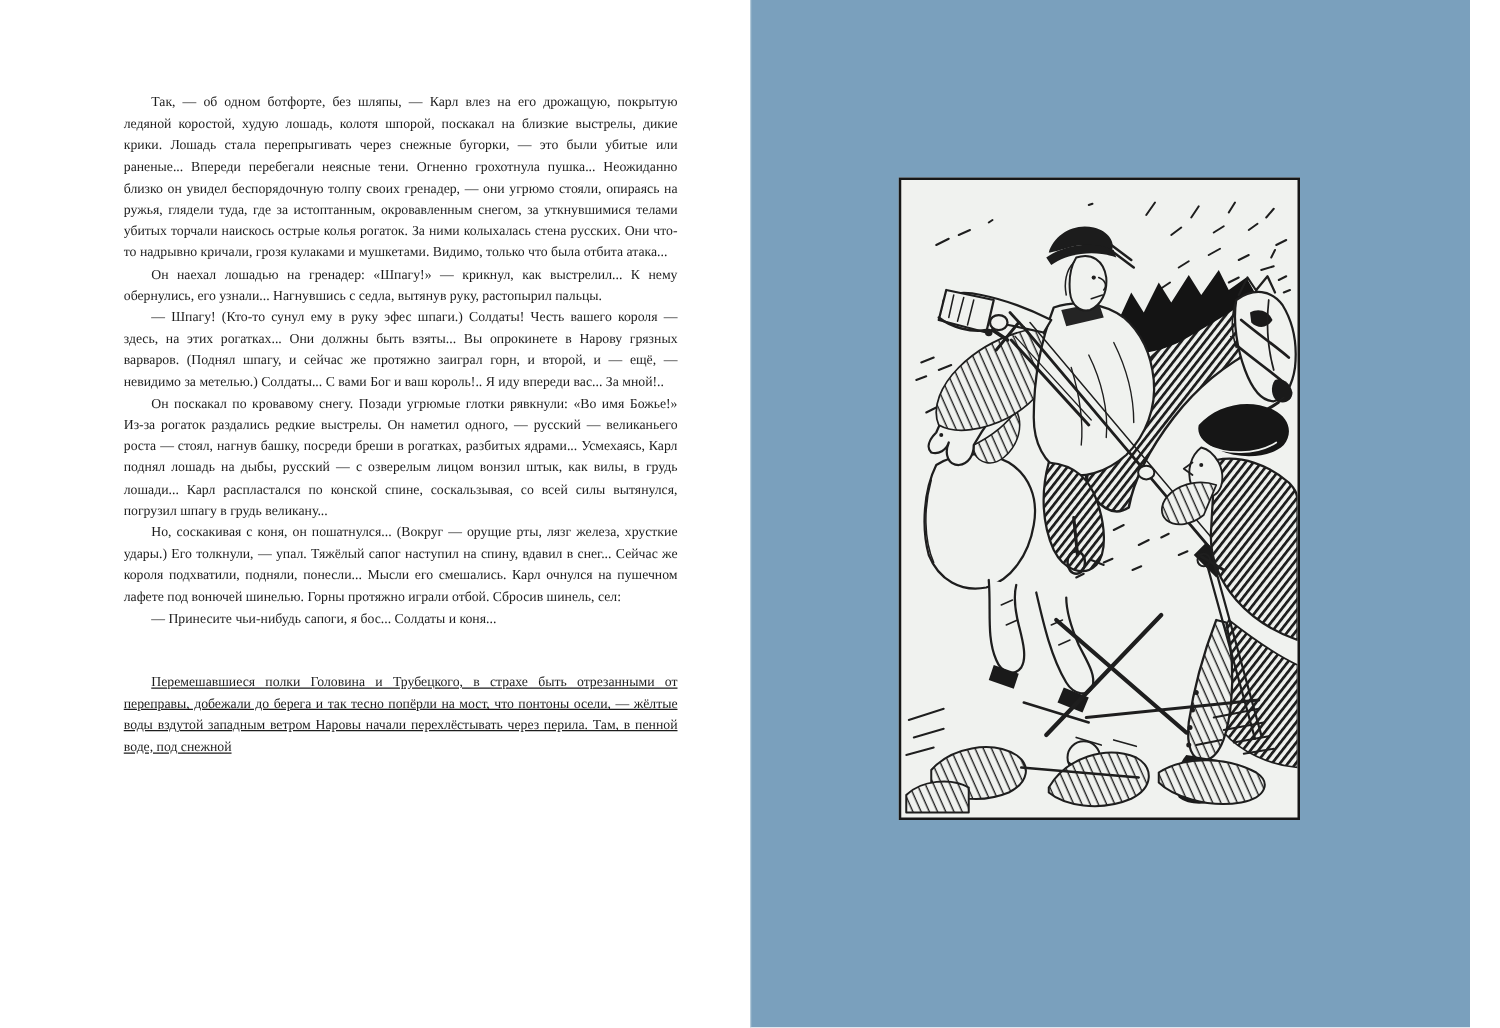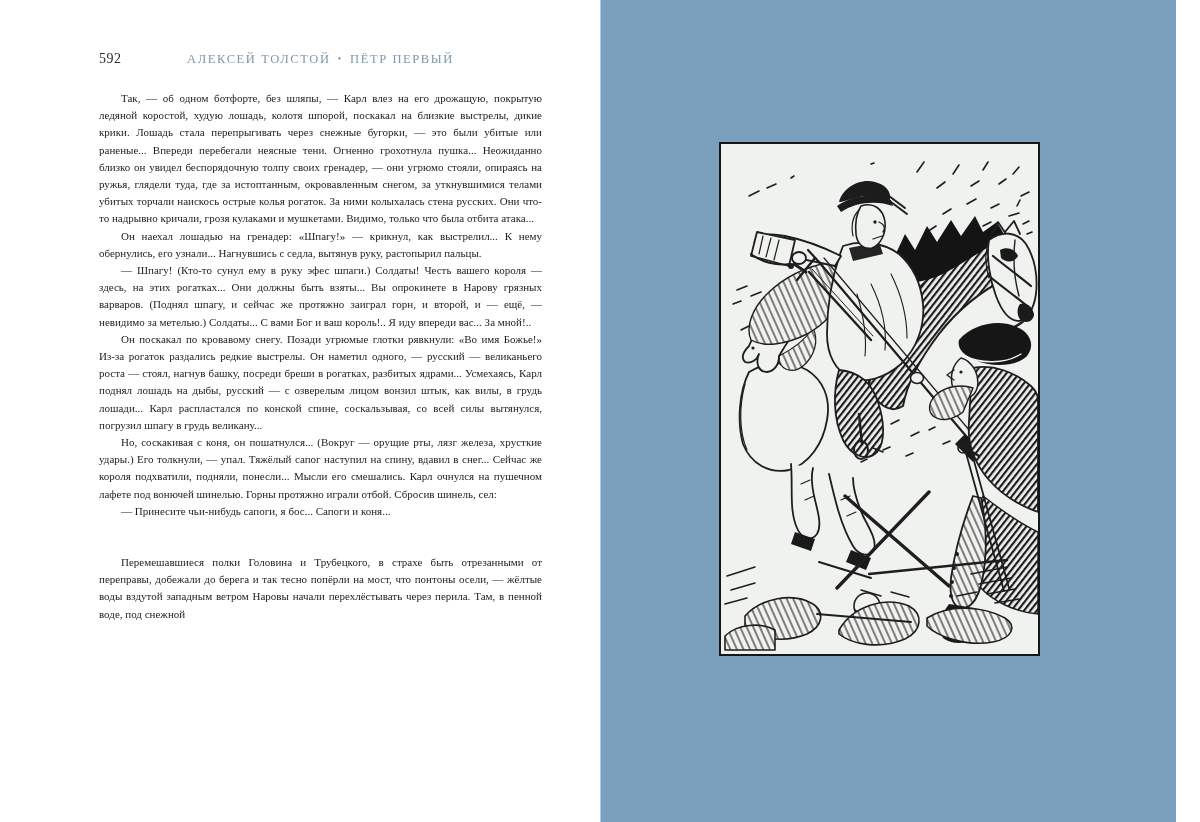--- a/index.html
+++ b/index.html
@@ -32,54 +32,48 @@
     white-space:nowrap;
   }
   .header-center .sep{padding:0 7px;font-size:11px;position:relative;top:-1px;}
   .body-text{
     margin-top:23px;
     font-size:11px;line-height:17.2px;color:var(--text);
     text-align:justify;
     hyphens:auto;-webkit-hyphens:auto;
   }
   .body-text p{margin:0;text-indent:22px;}
-  .body-text p.section-break{margin-top:34px;}
+  .body-text p.section-break{margin-top:34px;text-decoration:underline;}
   
   .right-page{
     position:absolute;left:600px;top:0;width:576px;height:822px;
     background:var(--page-blue);
     border-left:1px solid #b3c9d9;box-sizing:border-box;
   }
   .illustration-frame{
     position:absolute;left:118px;top:142px;width:321px;height:514px;
     background:var(--paper);
     border:2px solid var(--frame);box-sizing:border-box;
   }
   .illustration-frame svg{display:block;}
 </style>
 </head>
 <body>
 
 <div class="spread">
 
   <div class="left-page">
     <div class="text-col">
-      <div class="running-header">
-        <span class="page-number">592</span>
-        <div class="header-center">
-          <span>АЛЕКСЕЙ ТОЛСТОЙ</span><span class="sep">•</span><span>ПЁТР ПЕРВЫЙ</span>
-        </div>
-      </div>
       <div class="body-text">
         <p>Так, — об одном ботфорте, без шляпы, — Карл влез на его дрожащую, покрытую ледяной коростой, худую лошадь, колотя шпорой, поскакал на близкие выстрелы, дикие крики. Лошадь стала перепрыгивать через снежные бугорки, — это были убитые или раненые... Впереди перебегали неясные тени. Огненно грохотнула пушка... Неожиданно близко он увидел беспорядочную толпу своих гренадер, — они угрюмо стояли, опираясь на ружья, глядели туда, где за истоптанным, окровавленным снегом, за уткнувшимися телами убитых торчали наискось острые колья рогаток. За ними колыхалась стена русских. Они что-то надрывно кричали, грозя кулаками и мушкетами. Видимо, только что была отбита атака...</p>
         <p>Он наехал лошадью на гренадер: «Шпагу!» — крикнул, как выстрелил... К нему обернулись, его узнали... Нагнувшись с седла, вытянув руку, растопырил пальцы.</p>
         <p>— Шпагу! (Кто-то сунул ему в руку эфес шпаги.) Солдаты! Честь вашего короля — здесь, на этих рогатках... Они должны быть взяты... Вы опрокинете в Нарову грязных варваров. (Поднял шпагу, и сейчас же протяжно заиграл горн, и второй, и — ещё, — невидимо за метелью.) Солдаты... С вами Бог и ваш король!.. Я иду впереди вас... За мной!..</p>
         <p>Он поскакал по кровавому снегу. Позади угрюмые глотки рявкнули: «Во имя Божье!» Из-за рогаток раздались редкие выстрелы. Он наметил одного, — русский — великаньего роста — стоял, нагнув башку, посреди бреши в рогатках, разбитых ядрами... Усмехаясь, Карл поднял лошадь на дыбы, русский — с озверелым лицом вонзил штык, как вилы, в грудь лошади... Карл распластался по конской спине, соскальзывая, со всей силы вытянулся, погрузил шпагу в грудь великану...</p>
         <p>Но, соскакивая с коня, он пошатнулся... (Вокруг — орущие рты, лязг железа, хрусткие удары.) Его толкнули, — упал. Тяжёлый сапог наступил на спину, вдавил в снег... Сейчас же короля подхватили, подняли, понесли... Мысли его смешались. Карл очнулся на пушечном лафете под вонючей шинелью. Горны протяжно играли отбой. Сбросив шинель, сел:</p>
-        <p>— Принесите чьи-нибудь сапоги, я бос... Сапоги и коня...</p>
+        <p>— Принесите чьи-нибудь сапоги, я бос... Солдаты и коня...</p>
         <p class="section-break">Перемешавшиеся полки Головина и Трубецкого, в страхе быть отрезанными от переправы, добежали до берега и так тесно попёрли на мост, что понтоны осели, — жёлтые воды вздутой западным ветром Наровы начали перехлёстывать через перила. Там, в пенной воде, под снежной</p>
       </div>
     </div>
   </div>
 
   <div class="right-page">
     <div class="illustration-frame">
       <svg width="317" height="510" viewBox="0 0 317 510" stroke-linecap="round" stroke-linejoin="round">
         <defs>
           <pattern id="hd" width="5" height="5" patternUnits="userSpaceOnUse" patternTransform="rotate(38)">

